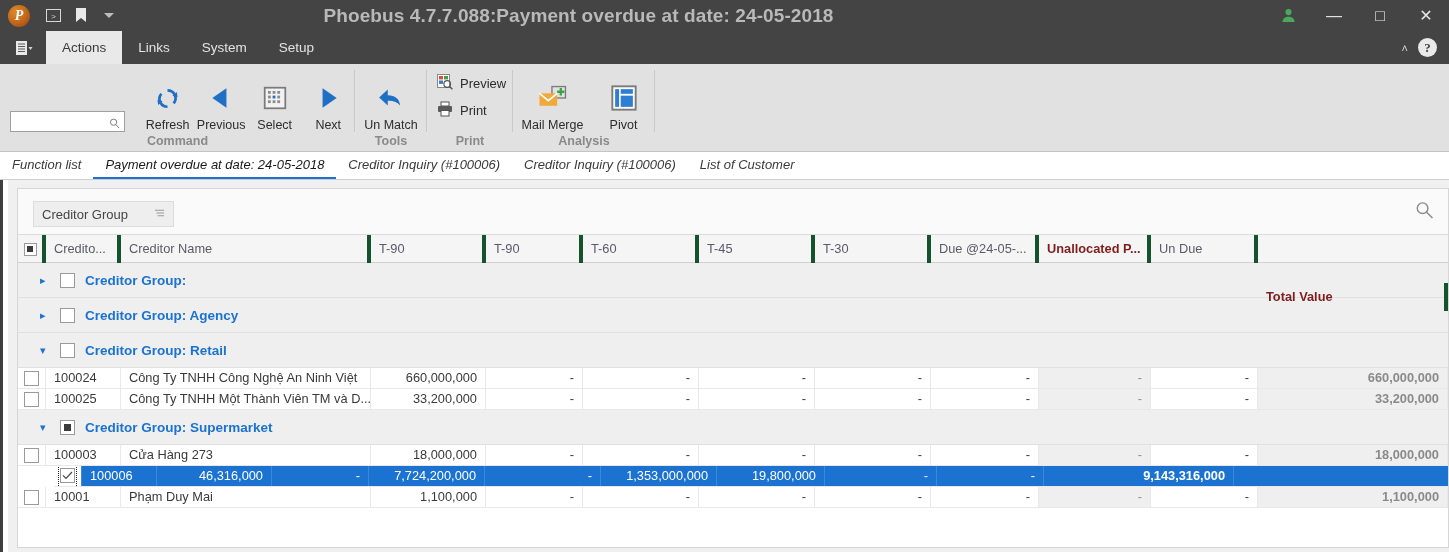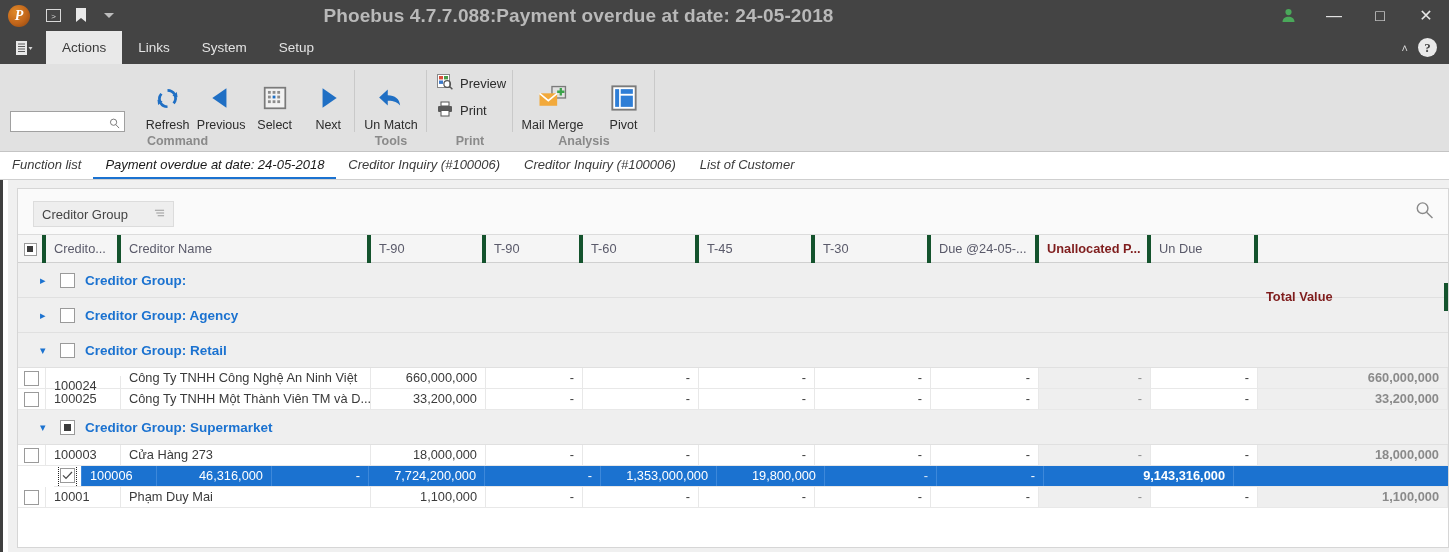--- a/index.html
+++ b/index.html
@@ -400,21 +400,21 @@
       <div class="grouprow">
         <span class="arrow">▾</span>
         <span class="cb"></span>
         <span class="gtxt">Creditor Group: Retail</span>
       </div>
 
       <div class="grow">
         <div class="gc chk" style="width:28px;">
             <span class="cb"></span>
           </div>
-        <div class="gc" style="width:75px;margin-top:8px;">100024</div>
+        <div class="gc" style="width:75px;">100024</div>
         <div class="gc" style="width:250px;">Công Ty TNHH Công Nghệ An Ninh Việt</div>
         <div class="gc num" style="width:115px;">660,000,000</div>
         <div class="gc num" style="width:97px;">-</div>
         <div class="gc num" style="width:116px;">-</div>
         <div class="gc num" style="width:116px;">-</div>
         <div class="gc num" style="width:116px;">-</div>
         <div class="gc num" style="width:108px;">-</div>
         <div class="gc num gray" style="width:112px;">-</div>
         <div class="gc num" style="width:107px;">-</div>
         <div class="gc num total" style="width:190px;">660,000,000</div>

